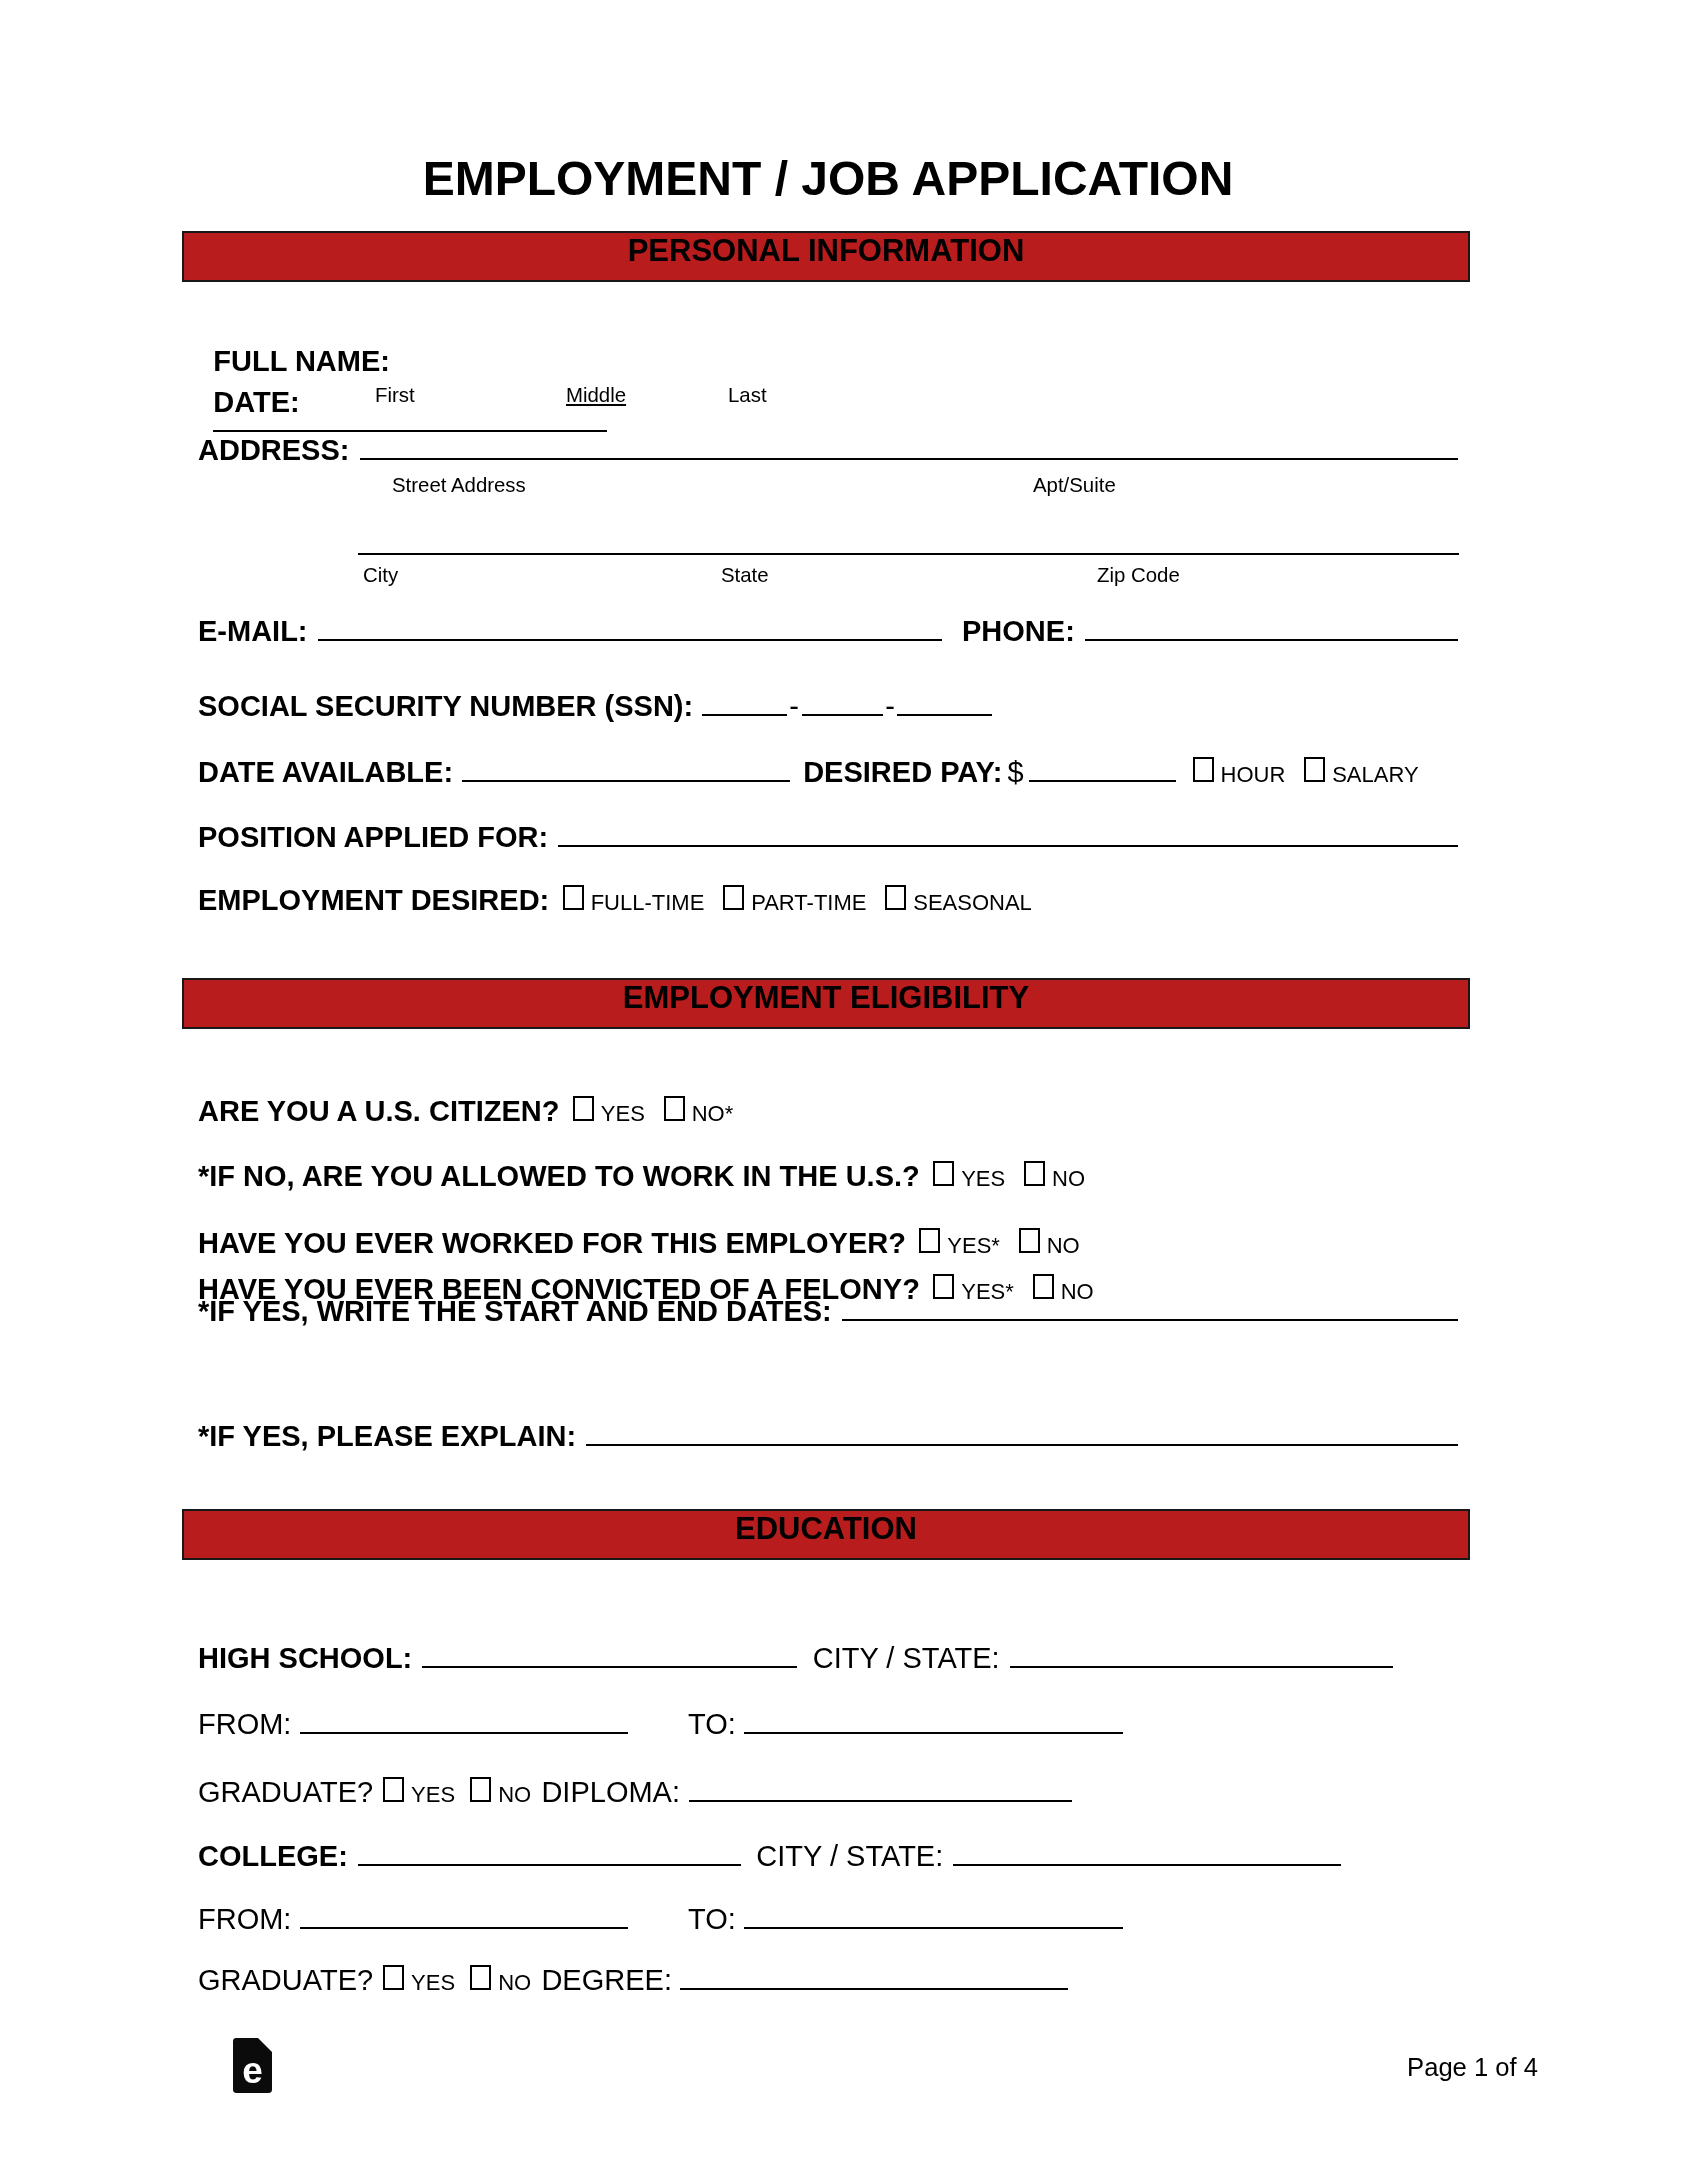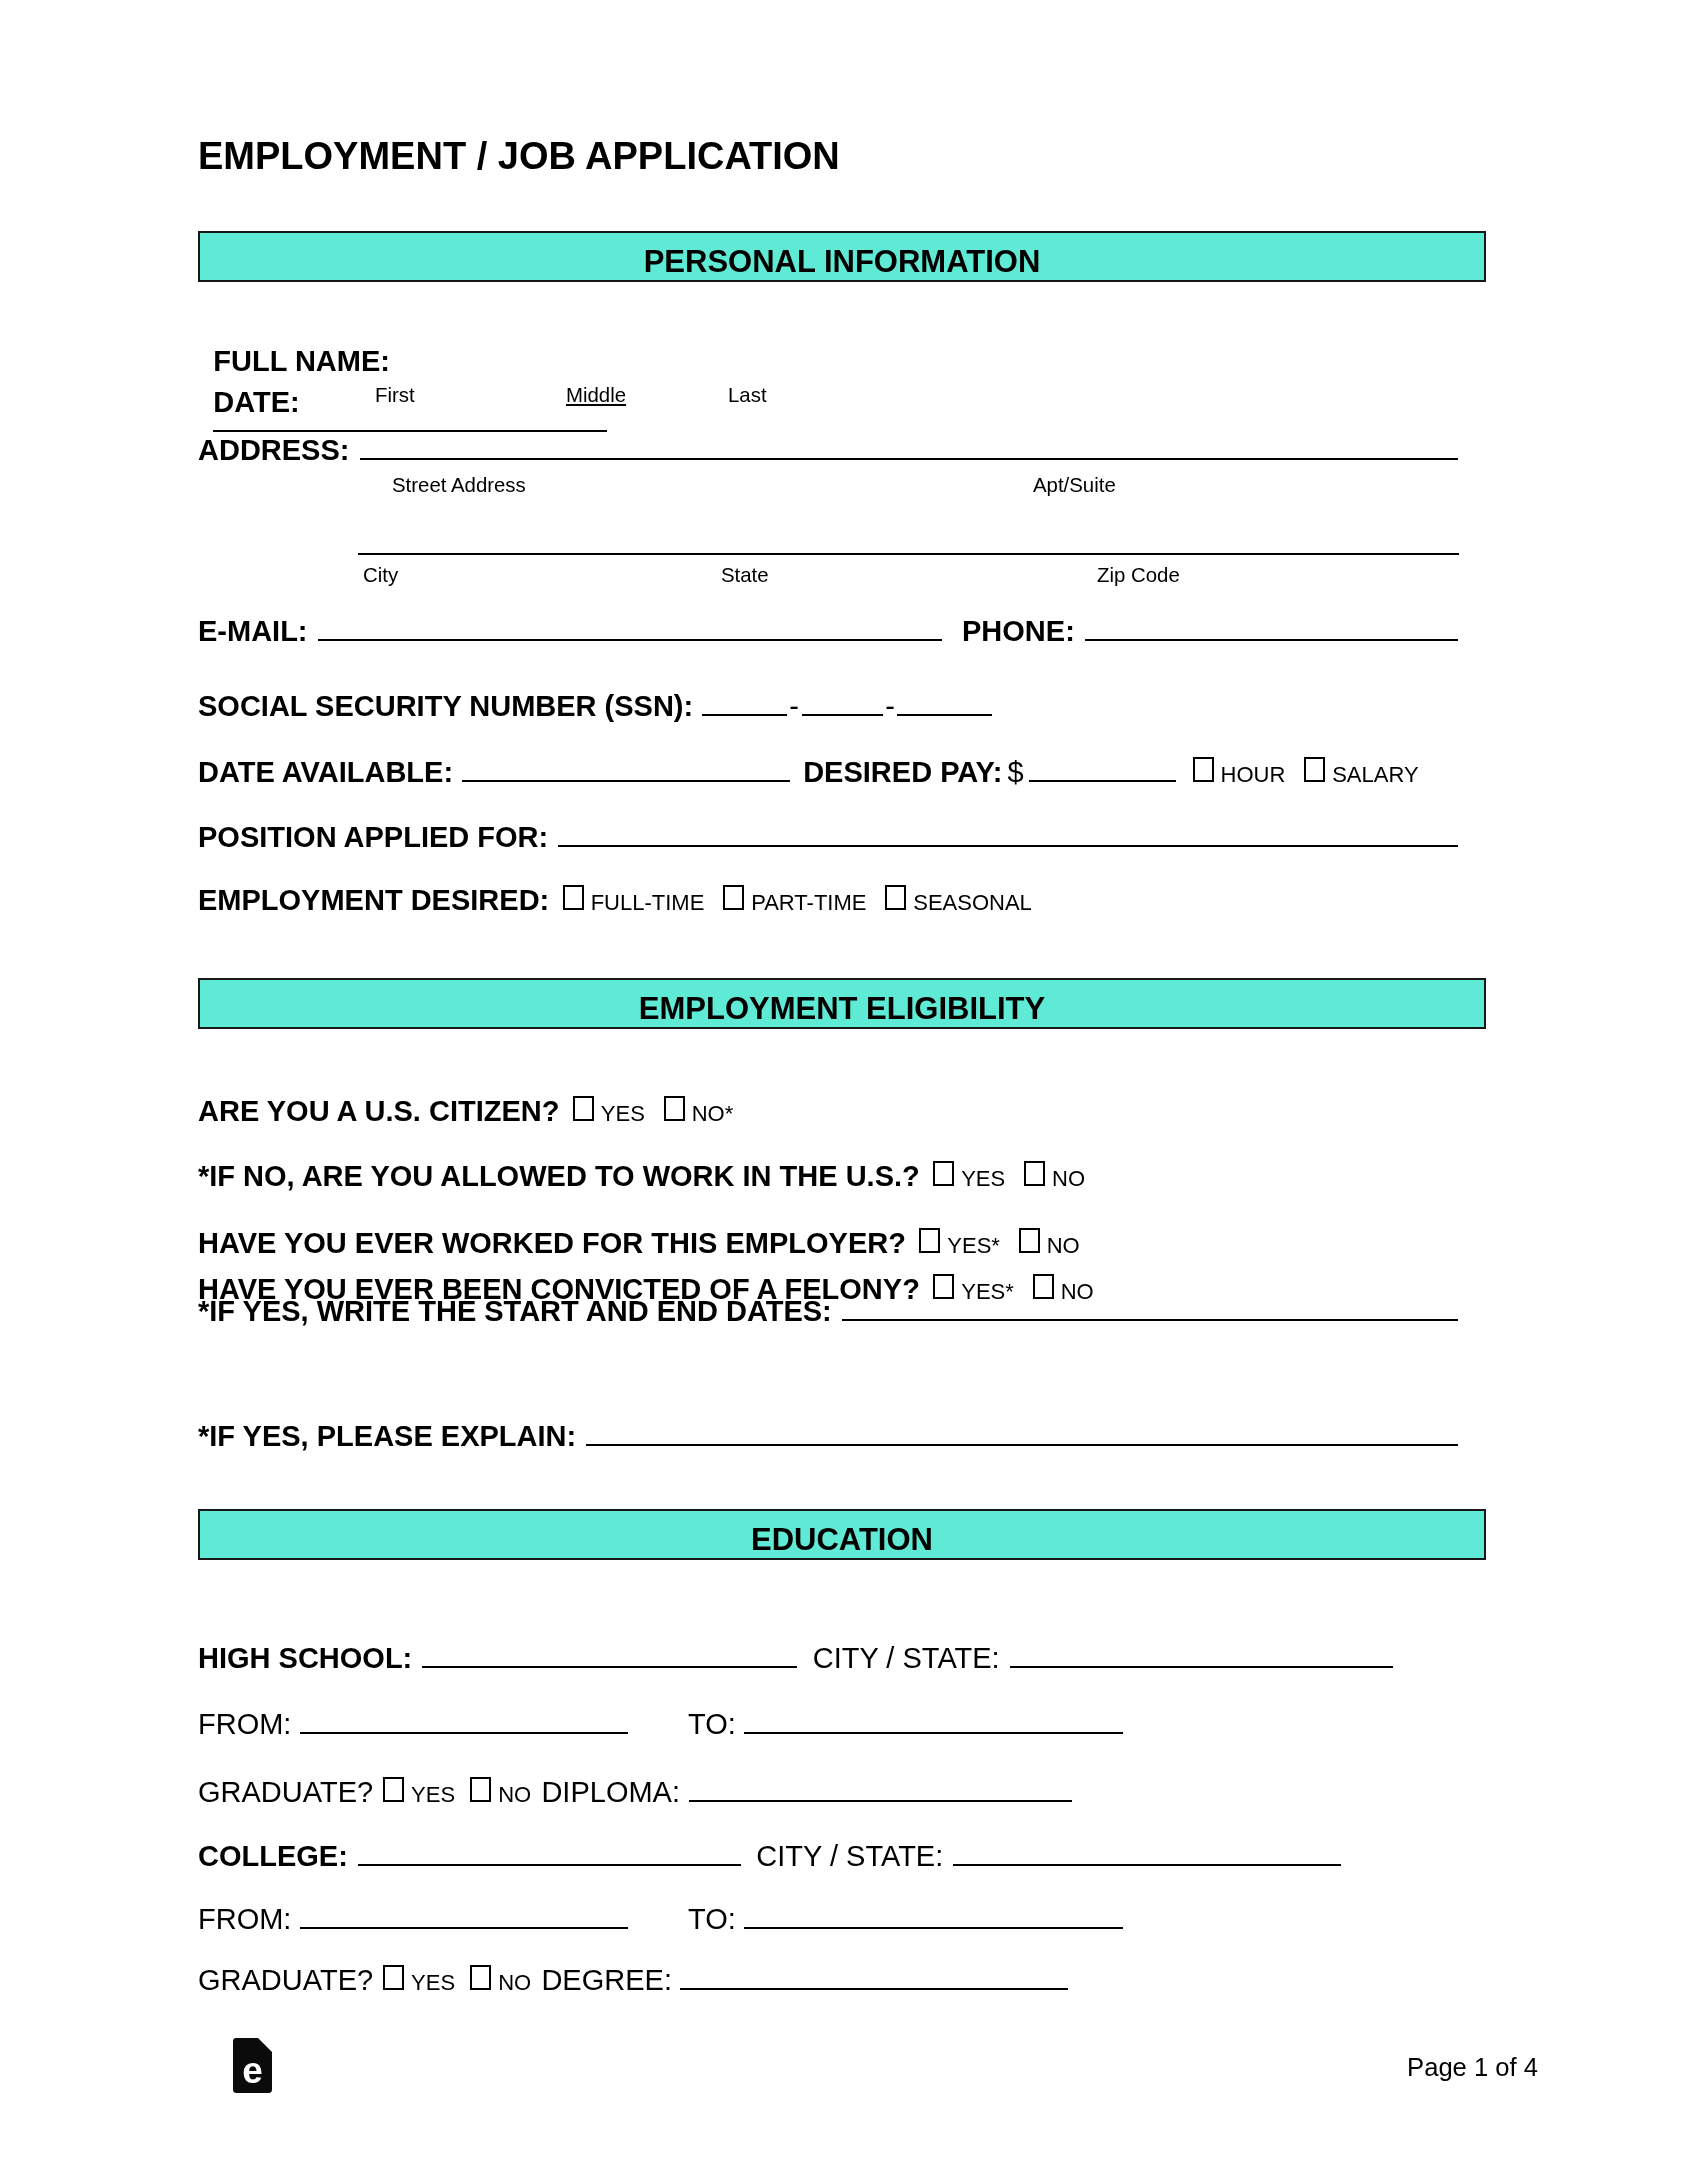--- a/index.html
+++ b/index.html
@@ -1,22 +1,22 @@
 <!DOCTYPE html>
 <html style="font-size:13.6px"><head>
 <meta charset="utf-8">
 <style>
   html,body{margin:0;padding:0;background:#fff;}
   .page{position:relative;width:1685px;height:2181px;background:#ffffff;
         font-family:"Liberation Sans",sans-serif;color:#000;overflow:hidden;}
-  .title{position:absolute;top:135px;left:198px;width:1260px;
-         font-size:38px;font-weight:bold;white-space:nowrap;}
-  .bar{position:absolute;left:198px;width:1288px;height:51px;background:#5eead4;
+  .title{position:absolute;top:151px;left:198px;width:1260px;text-align:center;
+         font-size:48px;font-weight:bold;white-space:nowrap;}
+  .bar{position:absolute;left:182px;width:1288px;height:51px;background:#b91c1c;
        border:2.6px solid #181818;box-sizing:border-box;display:flex;
-       align-items:flex-end;justify-content:center;font-size:31px;font-weight:bold;}
+       align-items:flex-start;justify-content:center;font-size:31px;font-weight:bold;}
   .row{position:absolute;left:198px;width:1260px;display:flex;align-items:baseline;
        font-size:29px;line-height:36px;white-space:nowrap;}
   .lbl{font-weight:bold;}
   .rlbl{font-weight:normal;}
   .blank{display:inline-block;height:10.2px;margin-bottom:-7.7px;
          border-bottom:2.6px solid #000;flex-shrink:0;}
   .grow{flex-grow:1;}
   .cb{display:inline-block;width:21px;height:25px;border:2.6px solid #000;
       box-sizing:border-box;background:#fff;flex-shrink:0;}
   .opt{font-size:22px;}

